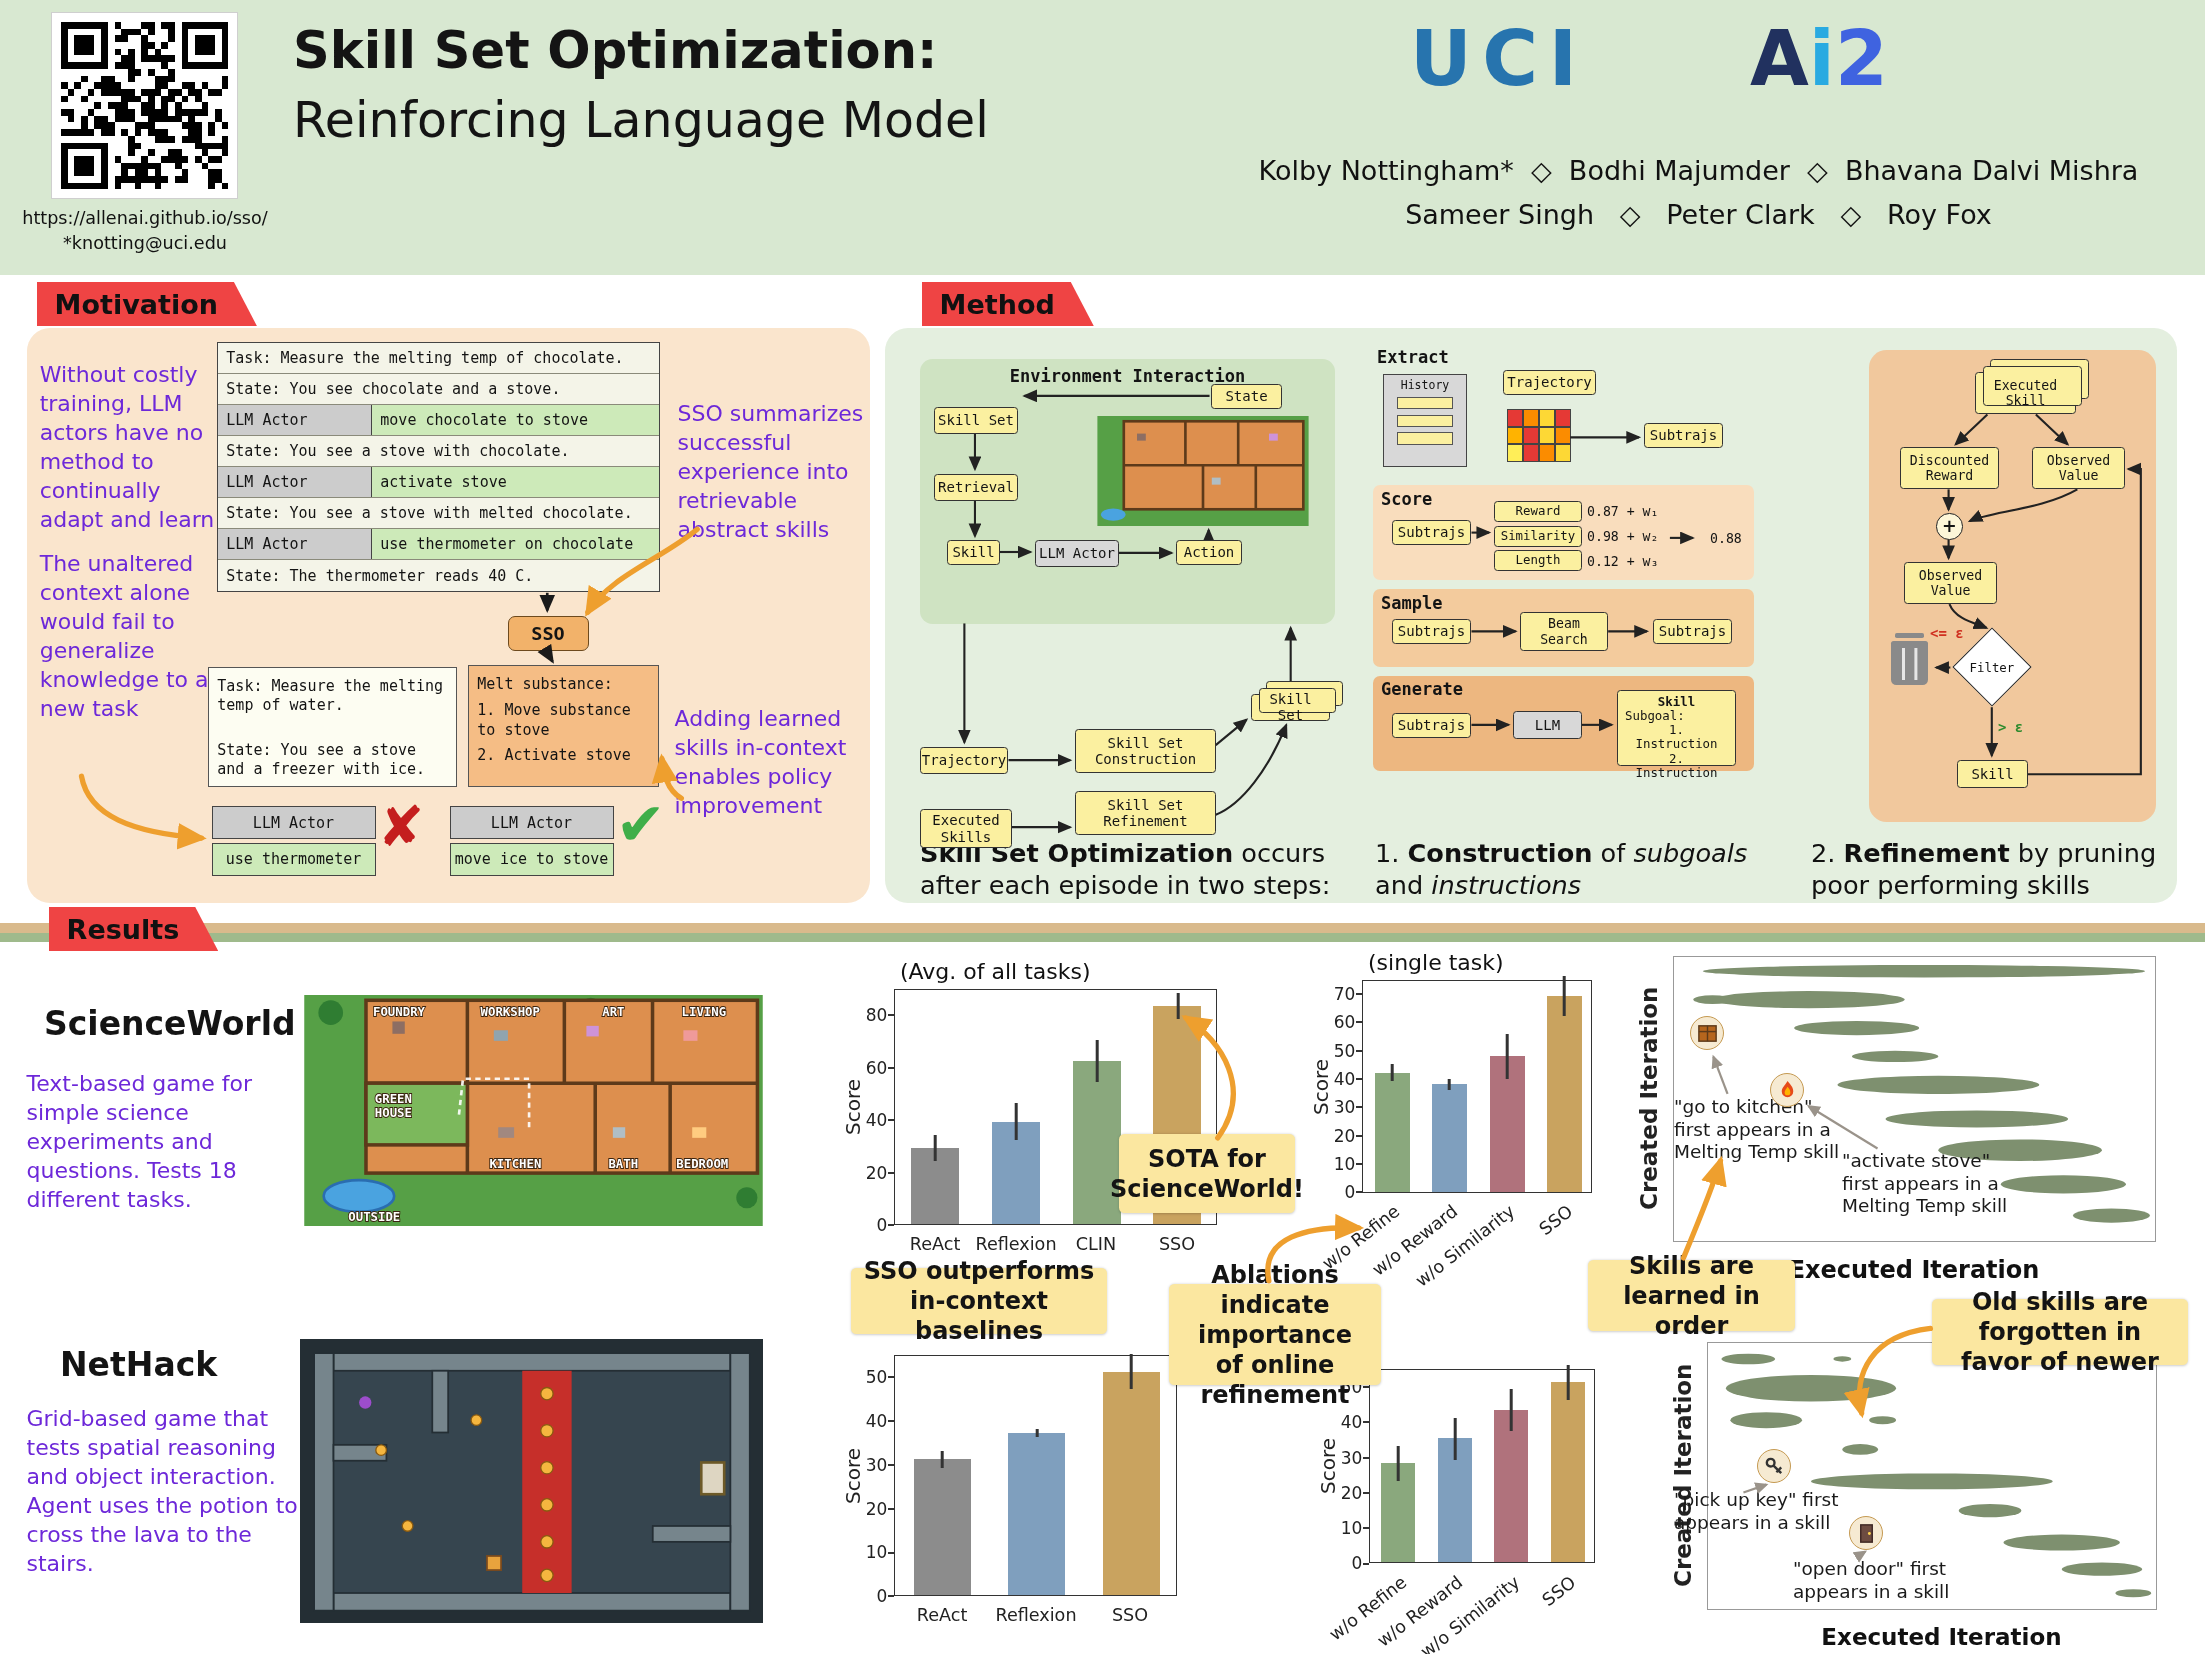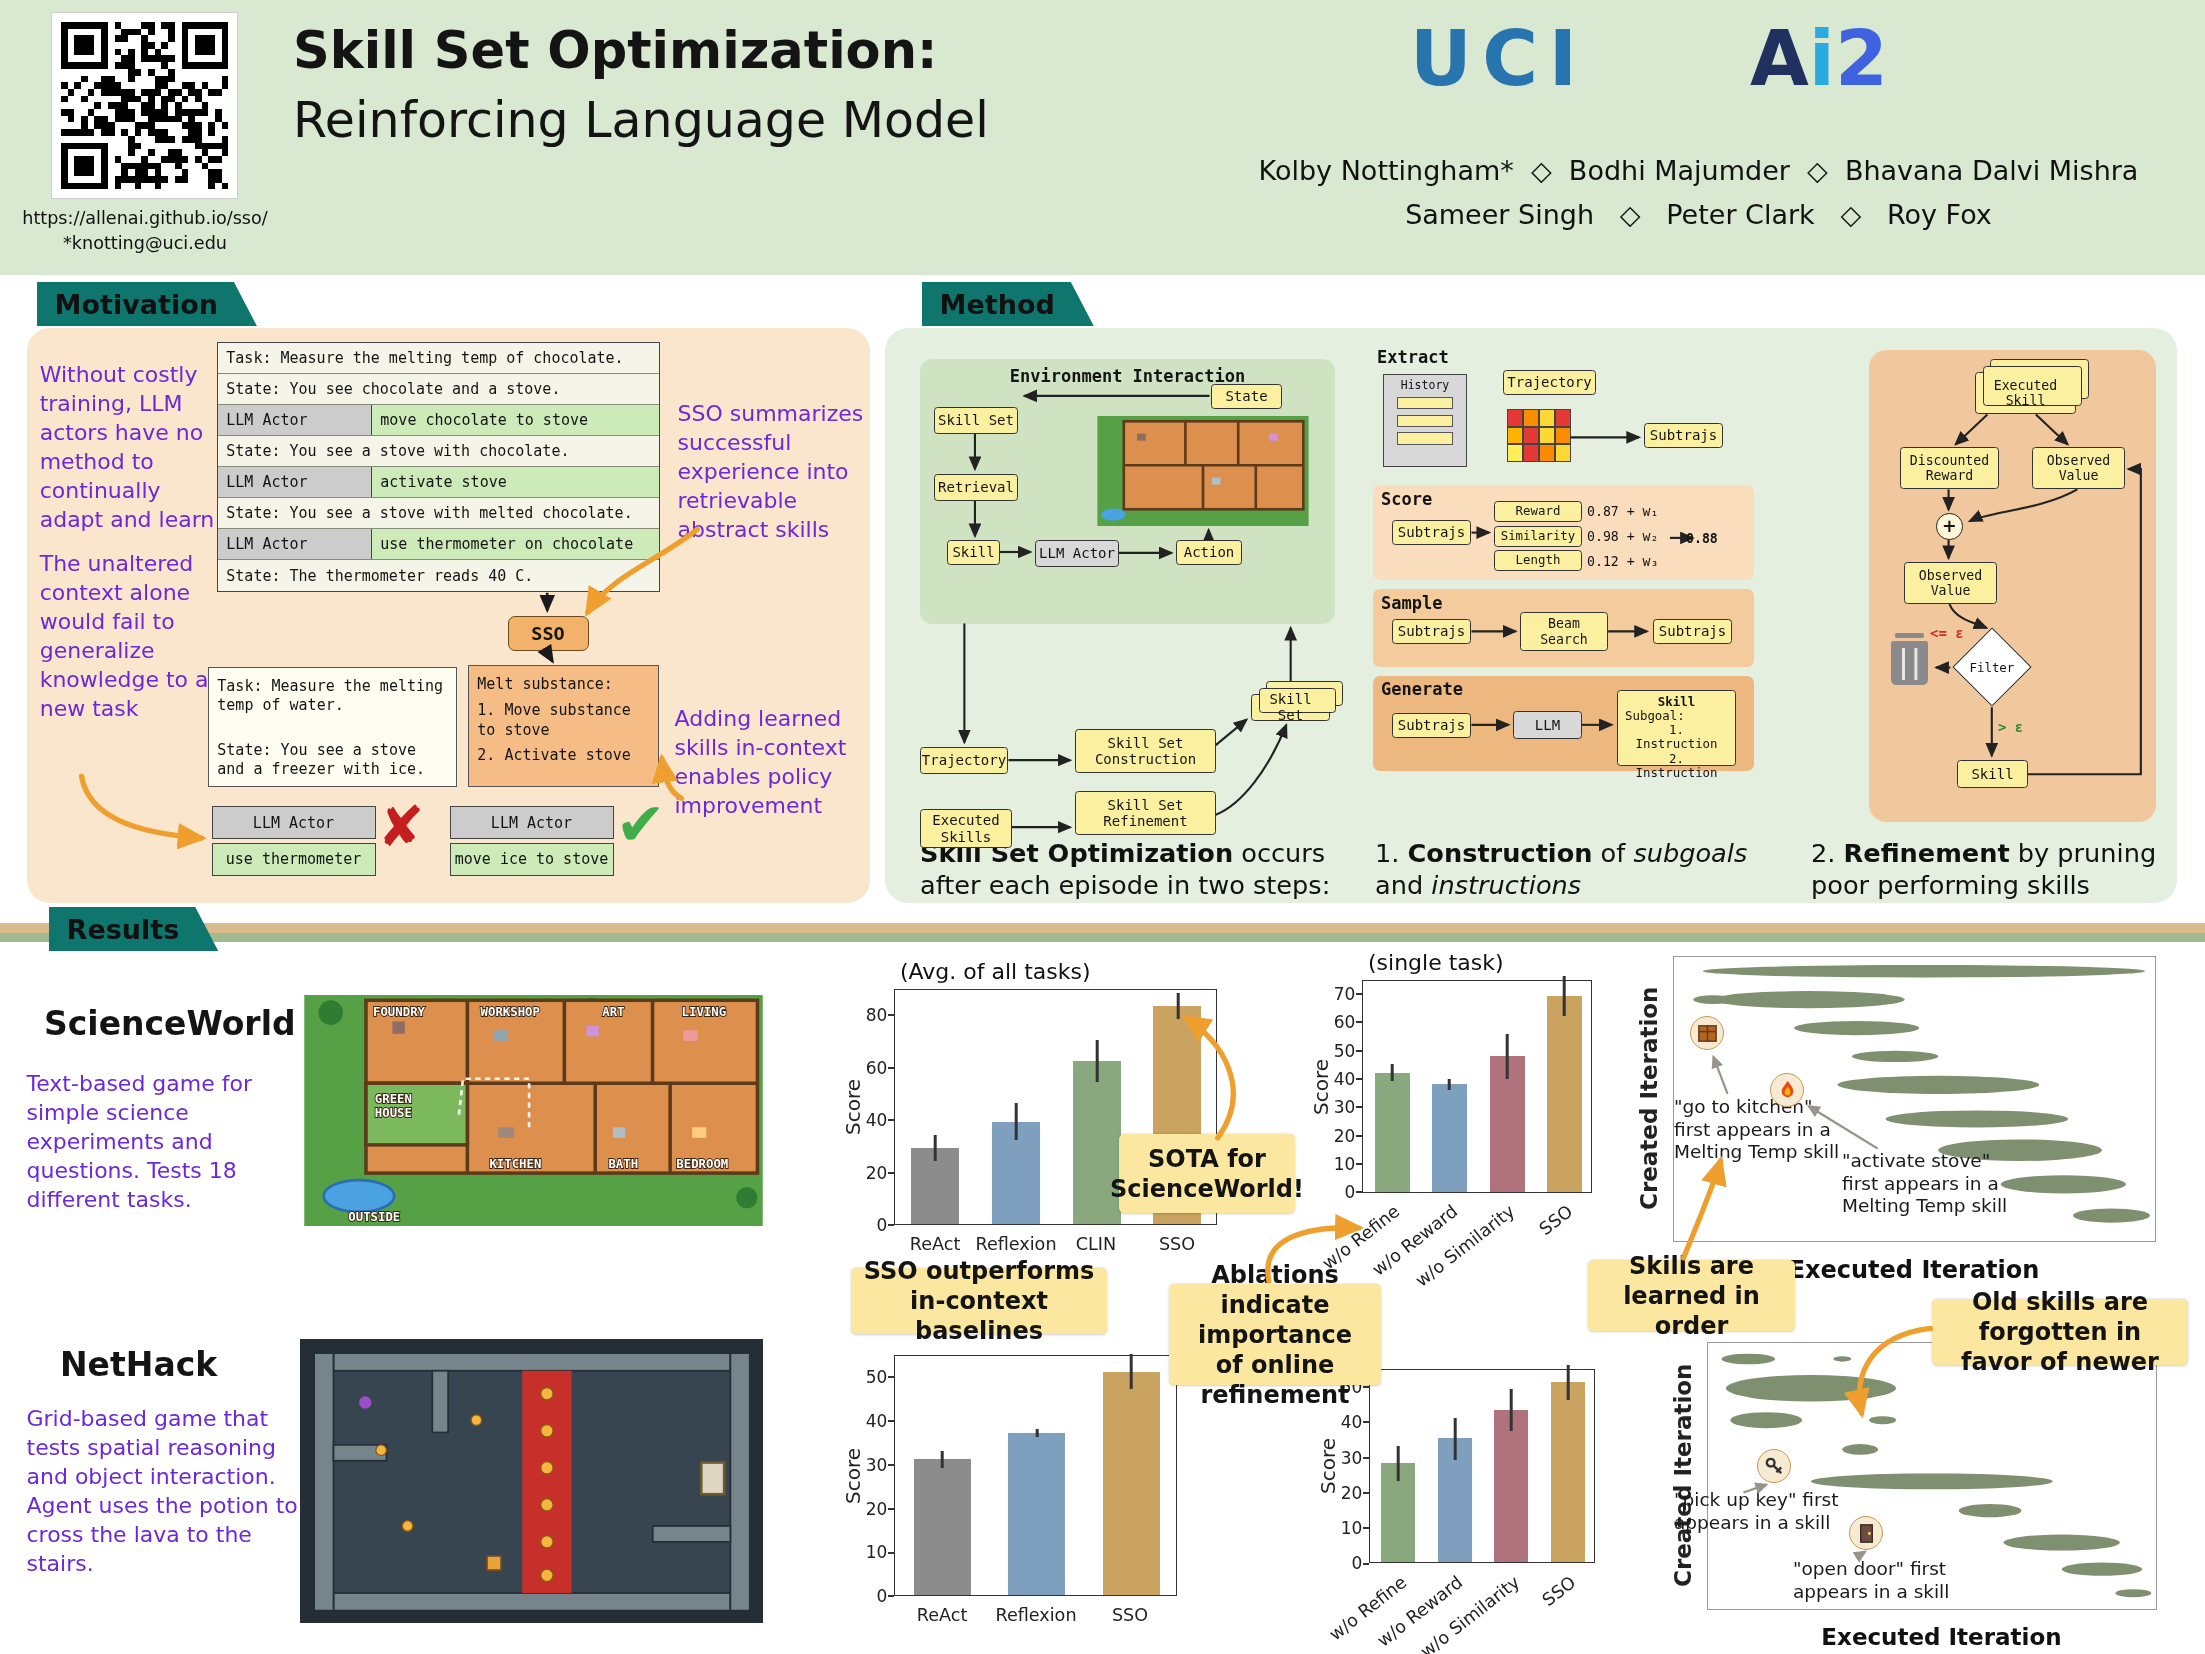--- a/index.html
+++ b/index.html
@@ -10,21 +10,21 @@
 .qr-card{position:absolute;left:51px;top:12.4px;width:187px;height:187px;background:#fff;padding:8.8px;border:0.9px solid #cfcfcf}
 .qr-card svg{width:100%;height:100%}
 .qr-cap{position:absolute;left:16px;width:258px;text-align:center;font-size:17.6px;color:#111}
 .title-bold{position:absolute;left:293px;top:21px;font-size:51px;font-weight:bold}
 .title-line{position:absolute;left:293px;font-size:49px;font-weight:400}
 .uci-logo{position:absolute;left:1410px;top:14px;font-size:76px;font-weight:800;color:#2774ae;letter-spacing:10.6px}
 .ai2-logo{position:absolute;left:1750px;top:14px;font-size:76px;font-weight:800}
 .ai2-a{color:#21315f}.ai2-i{color:#29aae1}.ai2-2{color:#3f63e0}
 .authors{position:absolute;left:1191px;width:1015px;text-align:center;font-size:27px;white-space:pre;color:#111}
 
-.tab{position:absolute;height:44px;background:#0f766e;font-weight:bold;font-size:27px;display:flex;align-items:center;padding:0 39px 0 17.6px;clip-path:polygon(0 0,calc(100% - 23px) 0,100% 100%,0 100%);color:#111;z-index:4}
+.tab{position:absolute;height:44px;background:#ef4444;font-weight:bold;font-size:27px;display:flex;align-items:center;padding:0 39px 0 17.6px;clip-path:polygon(0 0,calc(100% - 23px) 0,100% 100%,0 100%);color:#111;z-index:4}
 .panel{position:absolute;border-radius:23px}
 .mot-panel{left:26.5px;top:328px;width:843px;height:575px;background:#fae5cd}
 .met-panel{left:885px;top:328px;width:1292px;height:575px;background:#e4efdf}
 .note{position:absolute;font-size:22px;line-height:1.32;font-weight:400;color:#6d28d9}
 
 .dialog{position:absolute;left:190px;top:14px;width:443px;border:1.8px solid #444;background:#f6f6ec}
 .drow{display:flex;min-height:31px;border-bottom:0.9px solid #8a8a7a;align-items:stretch}
 .drow:last-child{border-bottom:none}
 .drow.state{font-family:"DejaVu Sans Mono",monospace;font-size:15px;padding:5.3px 8.8px;background:#f4f4e8;align-items:center}
 .actor-chip{background:#cccccc;border-right:1.8px solid #444;width:154px;display:flex;align-items:center;padding:0 8.8px;font-family:"DejaVu Sans Mono",monospace;font-size:15px;flex-shrink:0}
@@ -432,21 +432,21 @@
 
     <div class="band" style="left:488px;top:157px;width:381px;height:95px;background:#f9ddbd"></div>
     <div class="mlabel" style="left:496px;top:161px">Score</div>
     <div class="mbox" style="left:507px;top:192px;width:79px;height:25px">Subtrajs</div>
     <div class="mbox" style="left:609px;top:173px;width:88px;height:21px;font-size:12.4px">Reward</div>
     <div class="mbox" style="left:609px;top:198px;width:88px;height:21px;font-size:12.4px">Similarity</div>
     <div class="mbox" style="left:609px;top:222px;width:88px;height:21px;font-size:12.4px">Length</div>
     <div class="mono-val" style="left:702px;top:176px">0.87 + w₁</div>
     <div class="mono-val" style="left:702px;top:201px">0.98 + w₂</div>
     <div class="mono-val" style="left:702px;top:226px">0.12 + w₃</div>
-    <div class="mono-val" style="left:801px;top:203px;font-weight:bold">0.88</div>
+    <div class="mono-val" style="left:825px;top:203px;font-weight:normal">0.88</div>
 
     <div class="band" style="left:488px;top:261px;width:381px;height:78px;background:#f3cb9d"></div>
     <div class="mlabel" style="left:496px;top:265px">Sample</div>
     <div class="mbox" style="left:507px;top:291px;width:79px;height:25px">Subtrajs</div>
     <div class="mbox" style="left:635px;top:284px;width:88px;height:39px;font-size:13.2px">Beam Search</div>
     <div class="mbox" style="left:768px;top:291px;width:79px;height:25px">Subtrajs</div>
 
     <div class="band" style="left:488px;top:348px;width:381px;height:95px;background:#edb780"></div>
     <div class="mlabel" style="left:496px;top:351px">Generate</div>
     <div class="mbox" style="left:507px;top:385px;width:79px;height:25px">Subtrajs</div>

